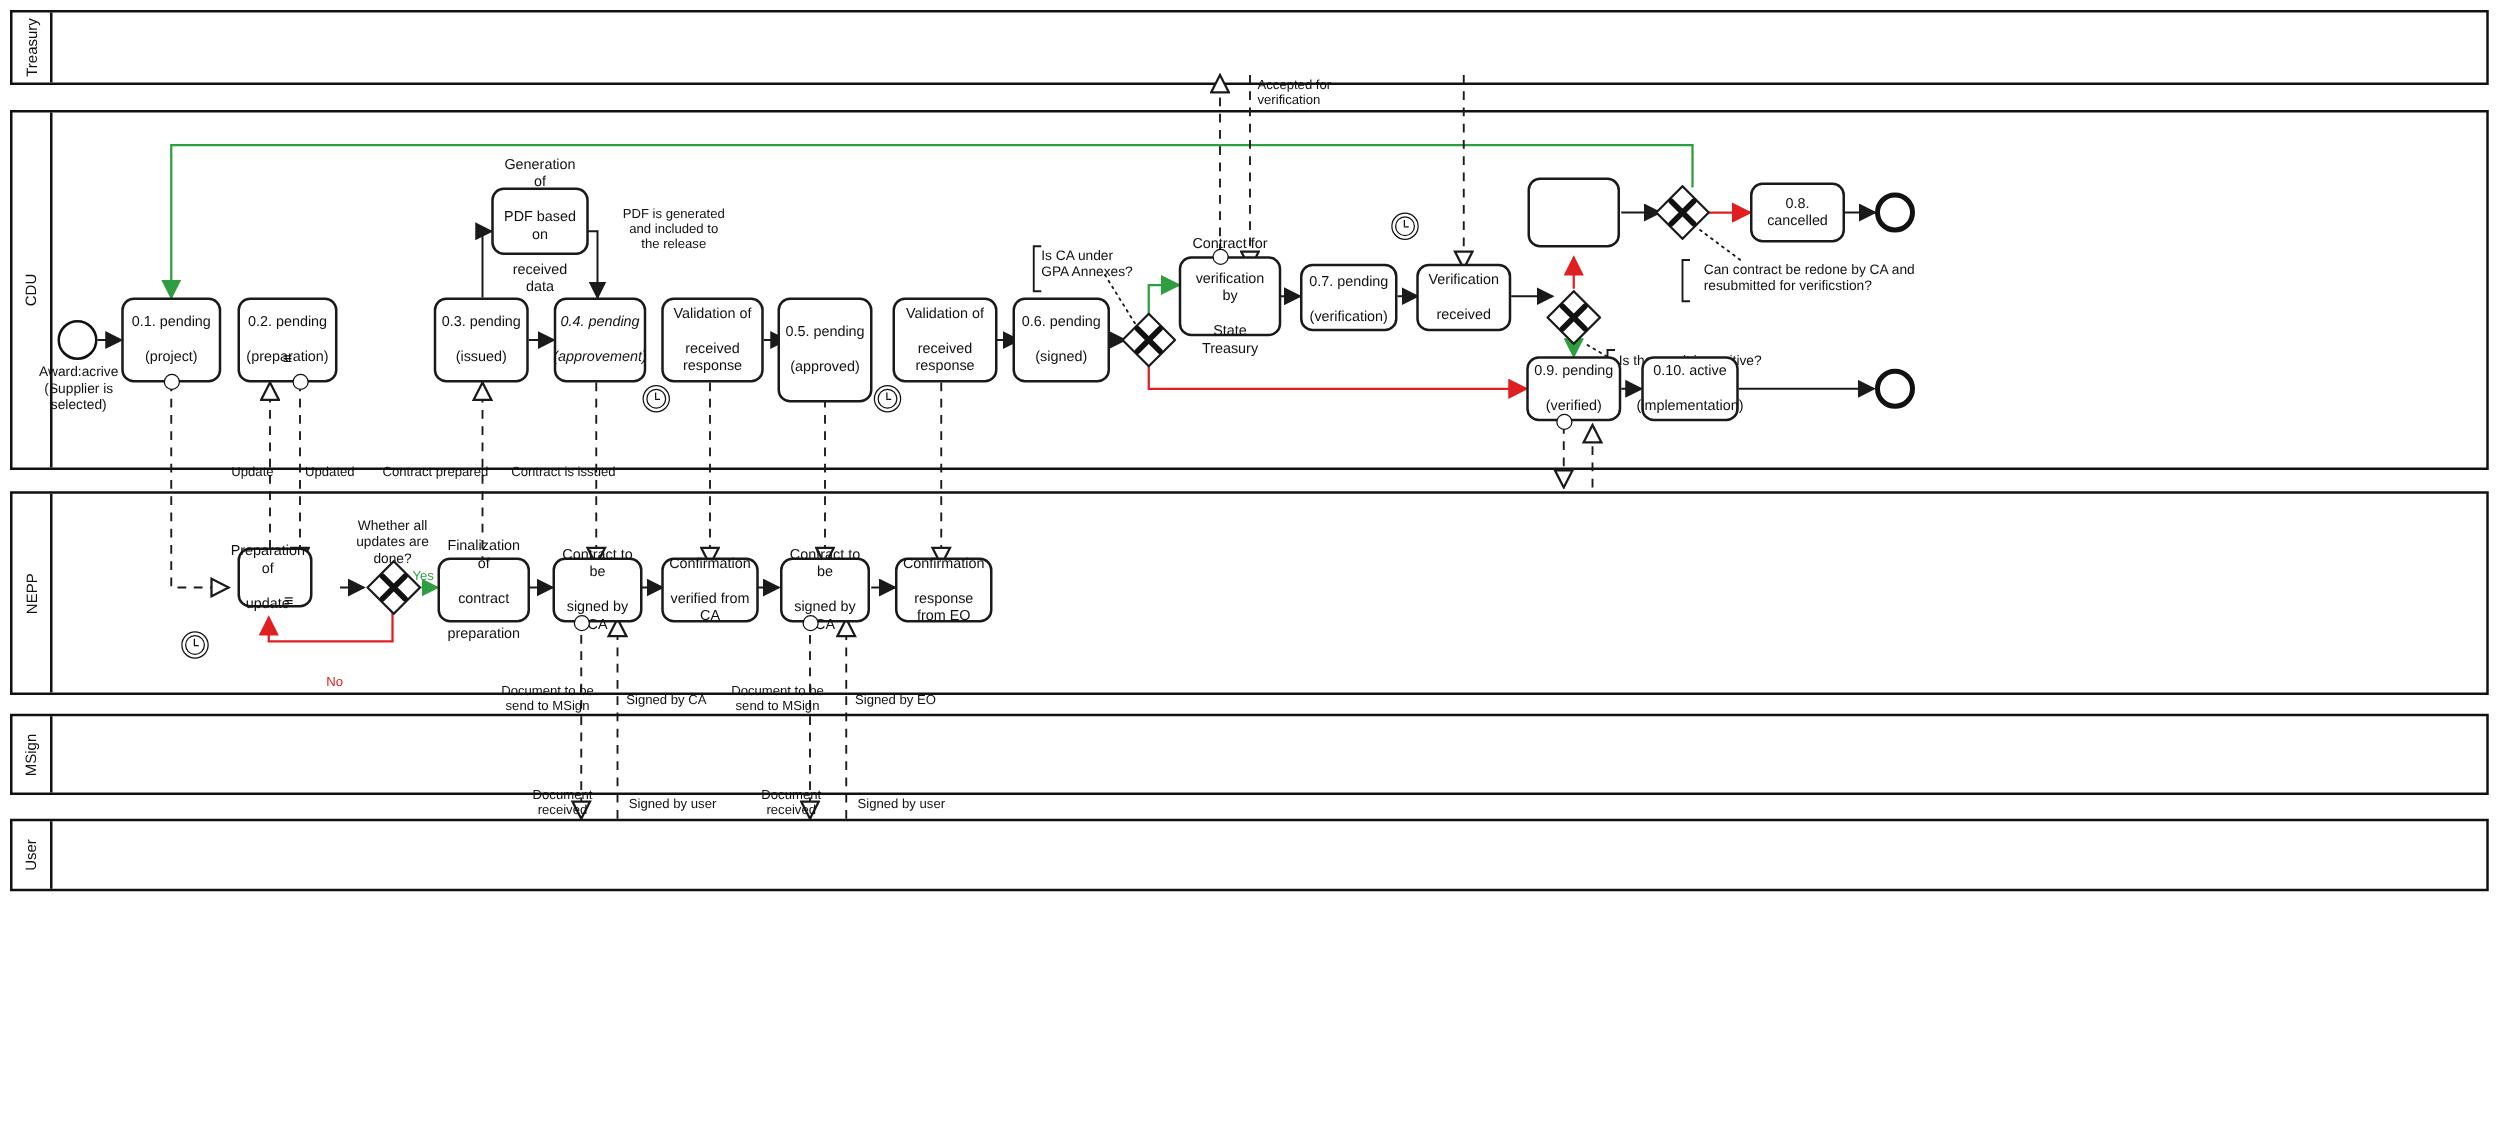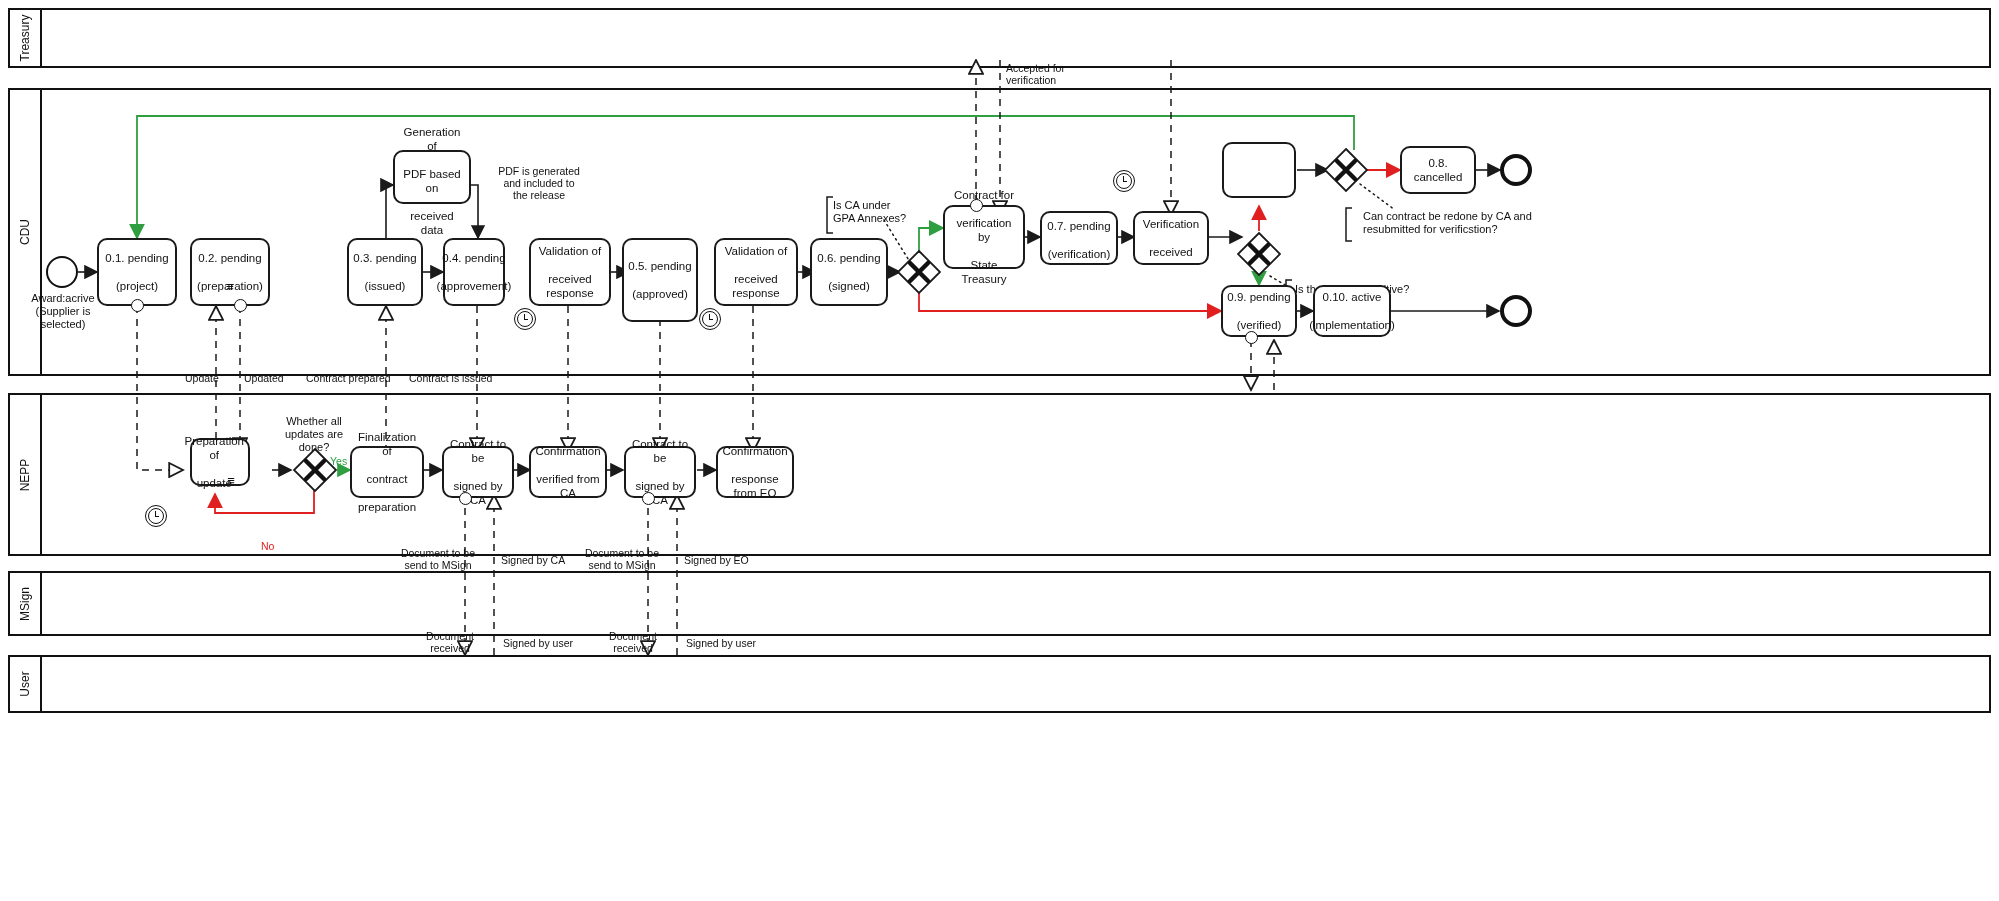--- a/index.html
+++ b/index.html
@@ -224,21 +224,21 @@
   <div class="task node" style="left:393px;top:150px;width:78px;height:54px;">
     <span style="padding-top:8px;"><span>Generation of</span><br><span>PDF based on</span><br><span>received data</span></span>
   </div>
 
   <div class="edgelabel" style="left:480px;top:165px;width:118px;">
     <span>PDF is generated</span><br>
     <span>and included to</span><br>
     <span>the release</span>
   </div>
 
-  <div class="task node" style="left:443px;top:238px;width:62px;height:68px;">
+  <div class="task node" style="left:443px;top:238px;width:74px;height:68px;font-style:italic;">
     <span><span>0.4. pending</span><br><span>(approvement)</span></span>
   </div>
 
   <div class="task node" style="left:529px;top:238px;width:82px;height:68px;">
     <span><span>Validation of</span><br><span>received response</span></span>
   </div>
   <div class="boundary" style="left:514px;top:308px;width:22px;height:22px;">
     <div style="position:absolute;left:2px;top:2px;width:14px;height:14px;border:1.2px solid #111;border-radius:50%;"></div>
     <div style="position:absolute;left:9px;top:5px;width:1.2px;height:5px;background:#111;"></div>
     <div style="position:absolute;left:9px;top:9.5px;width:4px;height:1.2px;background:#111;"></div>

